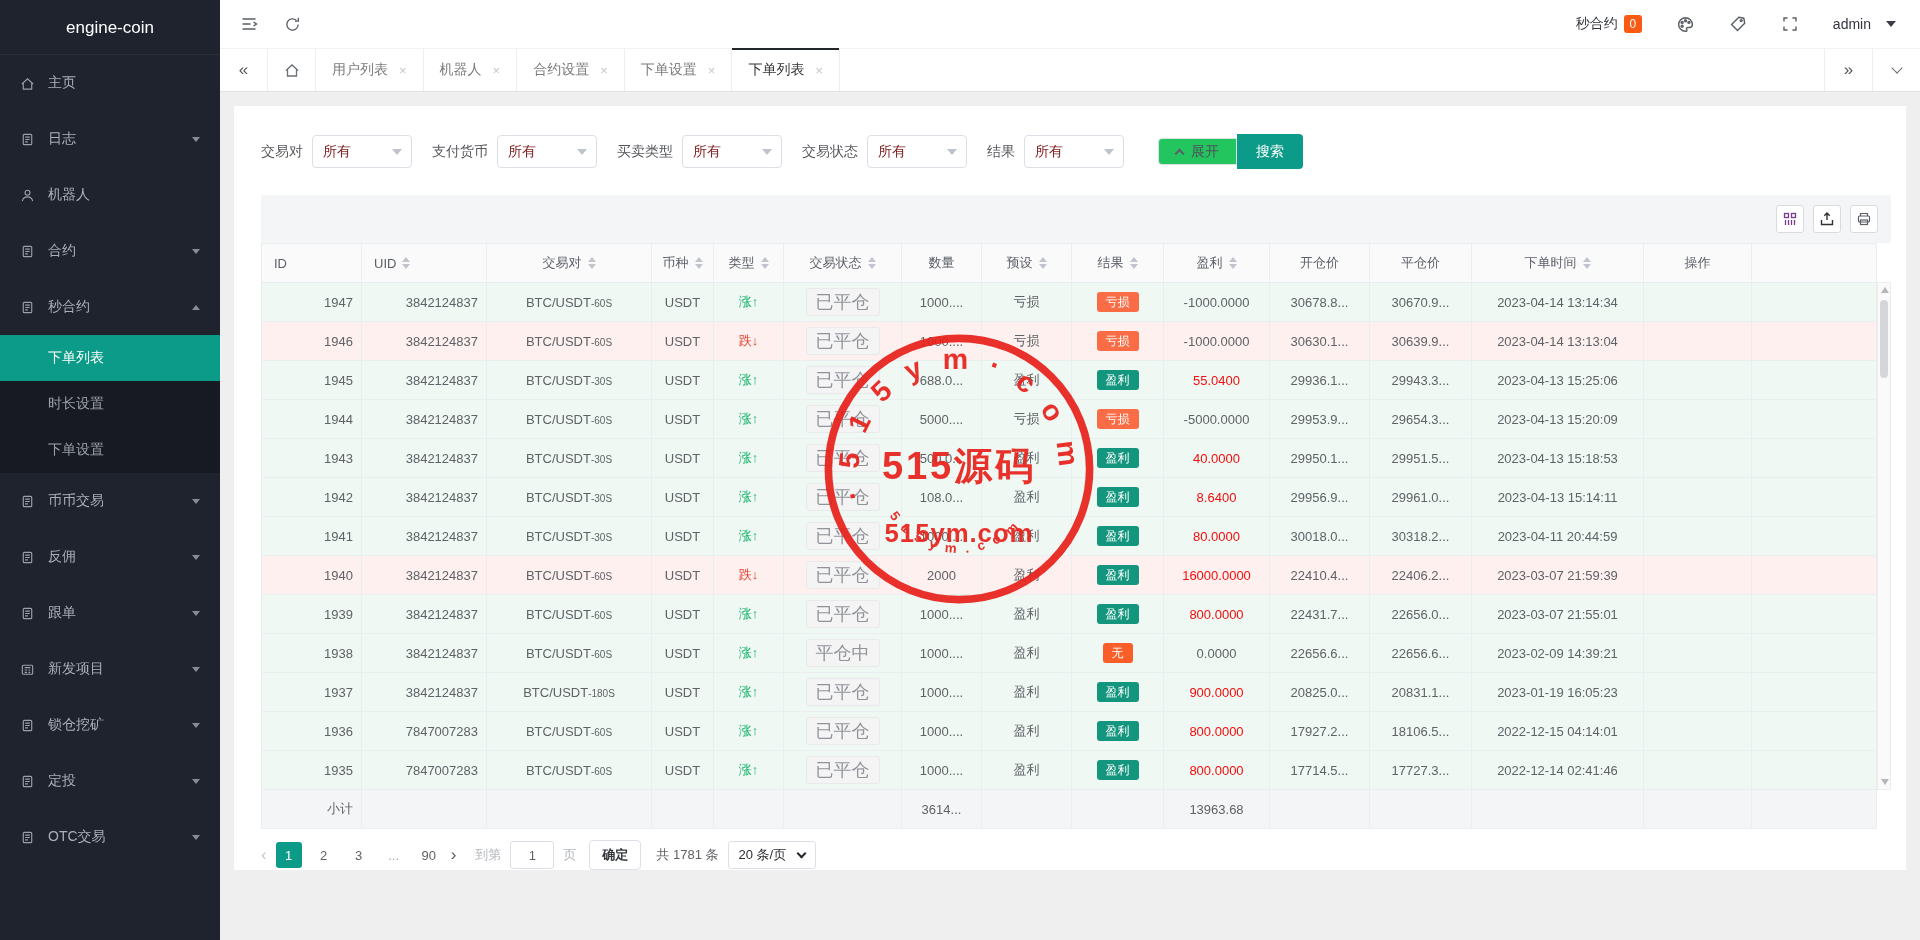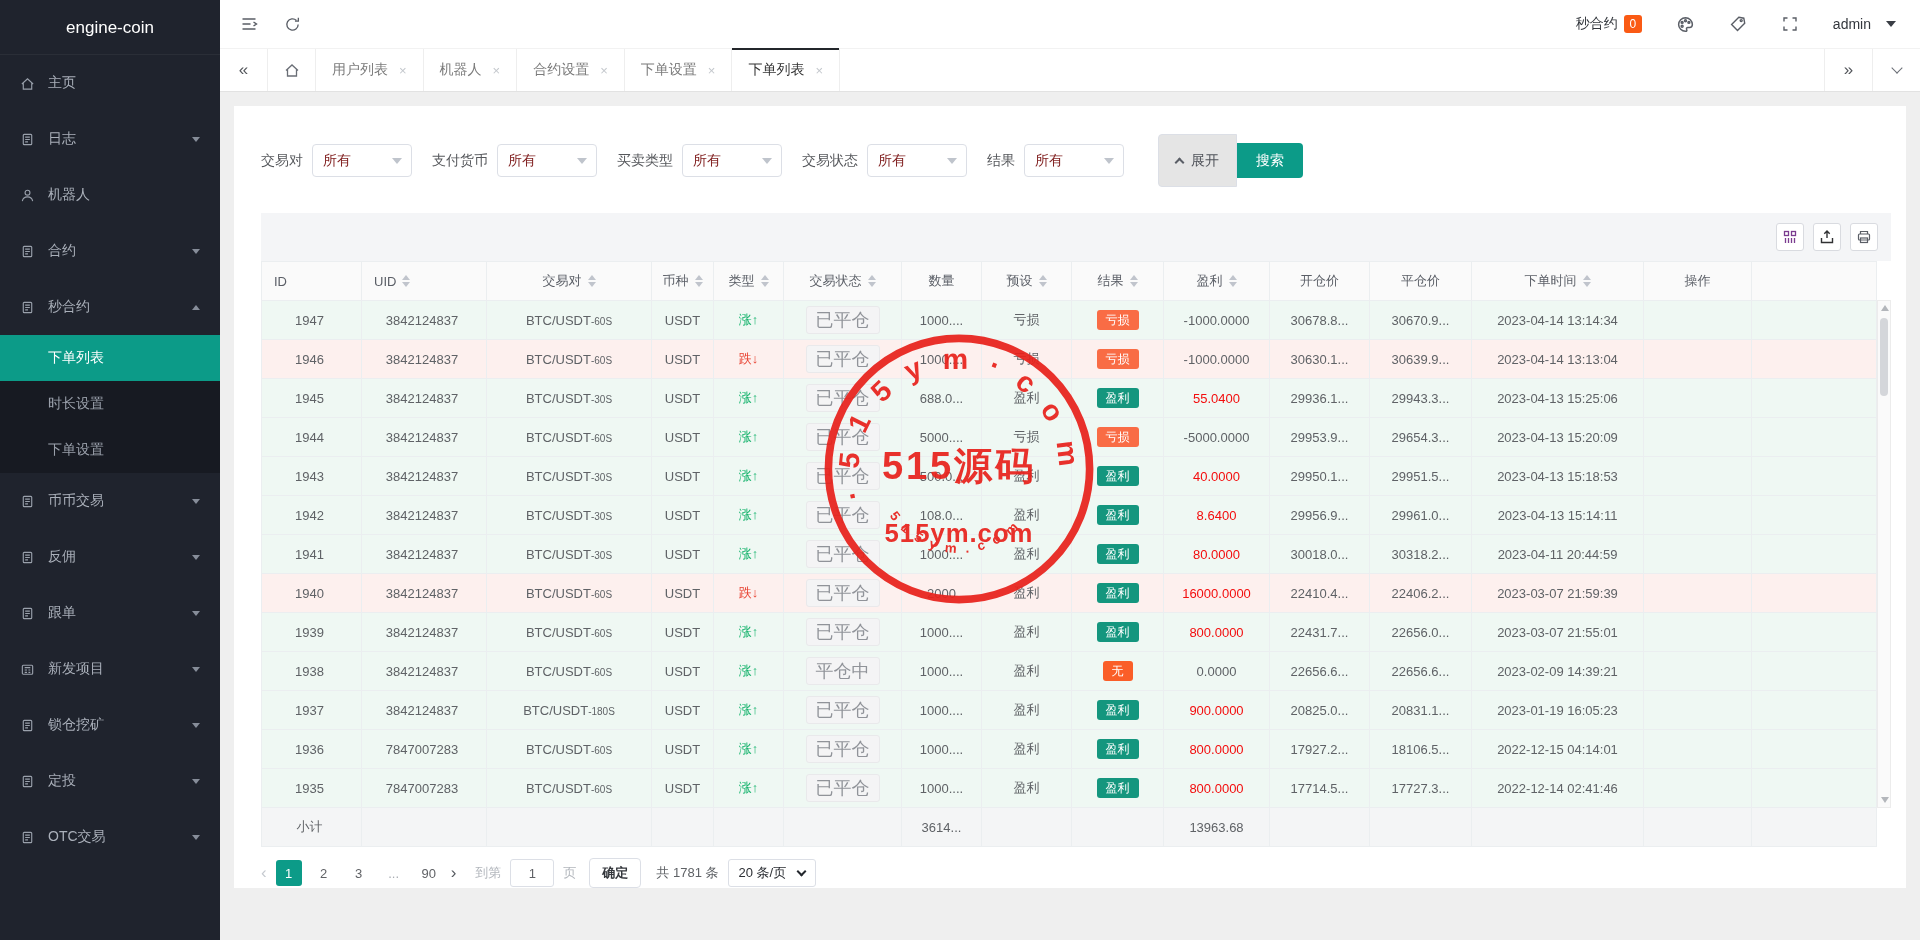--- a/index.html
+++ b/index.html
@@ -44,35 +44,35 @@
   .chev-v{width:8px;height:8px;border-right:1.6px solid #6a6e76;border-bottom:1.6px solid #6a6e76;transform:rotate(45deg);margin-top:-4px}
 
   
   .content{flex:1;padding:14px;overflow:hidden}
   .card{background:#fff}
   .filters{display:flex;align-items:center;padding:28px 0 26px 27px}
   .fgroup{display:flex;align-items:center;margin-right:20px}
   .flabel{font-size:14px;color:#56585c;margin-right:9px;white-space:nowrap}
   .select{width:100px;height:33px;border:1px solid #dcdfe6;border-radius:4px;display:flex;align-items:center;justify-content:space-between;padding:0 9px 0 10px;font-size:14px;color:#7f1d1d;background:#fff;cursor:pointer}
   .sel-caret{width:0;height:0;border-left:5px solid transparent;border-right:5px solid transparent;border-top:6px solid #bfc4cc}
-  .btn-expand{height:53px;border:1px solid #dcdfe6;background:#e5e5e5;border-radius:4px 0 0 4px;padding:0 17px;display:flex;align-items:center;gap:8px;font-size:14px;color:#50535a;margin-left:14px;cursor:pointer}
+  .btn-expand{height:27px;border:1px solid #dcdfe6;background:#22c55e;border-radius:4px 0 0 4px;padding:0 17px;display:flex;align-items:center;gap:8px;font-size:14px;color:#50535a;margin-left:14px;cursor:pointer}
   .chev-up{width:7px;height:7px;border-left:2px solid #5a5e66;border-top:2px solid #5a5e66;transform:rotate(45deg);margin-top:4px}
   .btn-search{height:35px;background:#0c9b88;color:#fff;border:none;border-radius:0 4px 4px 0;padding:0 19px;font-size:14px;cursor:pointer}
 
   
   .toolbar{height:48px;background:#f4f5f7;display:flex;align-items:center;justify-content:flex-end;padding-right:13px;gap:9px;margin:0 15px 0 27px}
   .tool-btn{width:28px;height:28px;background:#fff;border:1px solid #d9dbe0;border-radius:3px;display:flex;align-items:center;justify-content:center;cursor:pointer}
 
   
   .table-zone{position:relative;margin:0 15px 0 27px;padding-right:14px}
   table{width:100%;border-collapse:collapse;table-layout:fixed;font-size:13px;color:#5f6266}
   th,td{border:1px solid #ebeef0;height:39px;padding:0 8px;overflow:hidden;white-space:nowrap}
   thead th{background:#fafafa;font-weight:normal;color:#5a5e66}
   td{text-align:center}
-  td:nth-child(1),td:nth-child(2){text-align:center;padding-left:4px}
+  td:nth-child(1),td:nth-child(2){text-align:right;padding-left:4px}
   .thc{display:flex;align-items:center;justify-content:center;gap:6px}
   th:nth-child(1) .thc,th:nth-child(2) .thc{justify-content:flex-start;padding-left:4px}
   .sorter{display:inline-flex;flex-direction:column;gap:2px}
   .s-up{width:0;height:0;border-left:4px solid transparent;border-right:4px solid transparent;border-bottom:5px solid #c0c4cc}
   .s-dn{width:0;height:0;border-left:4px solid transparent;border-right:4px solid transparent;border-top:5px solid #c0c4cc}
   tr.up td{background:#eff8f3}
   tr.down td{background:#fdf0ee}
   .spec{font-size:10px}
   .trend.up{color:#12b26a}
   .trend.down{color:#e8402f}

